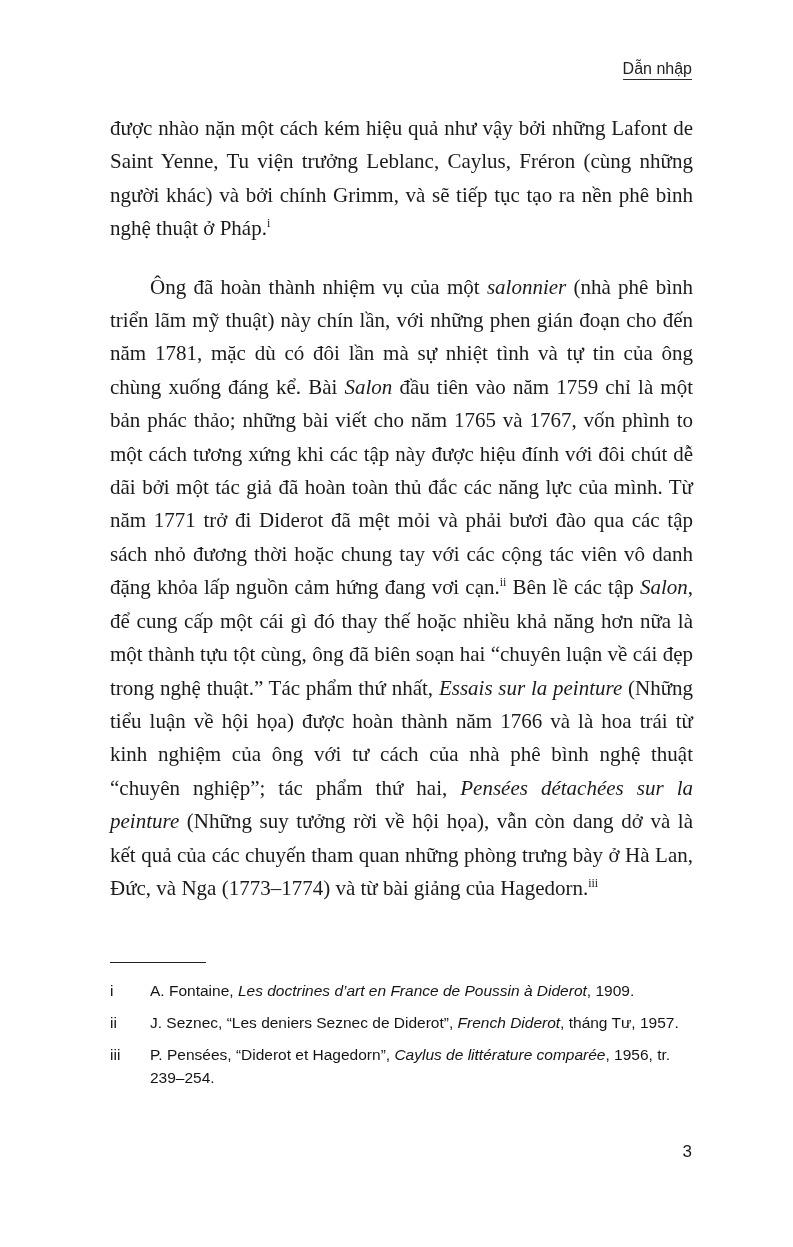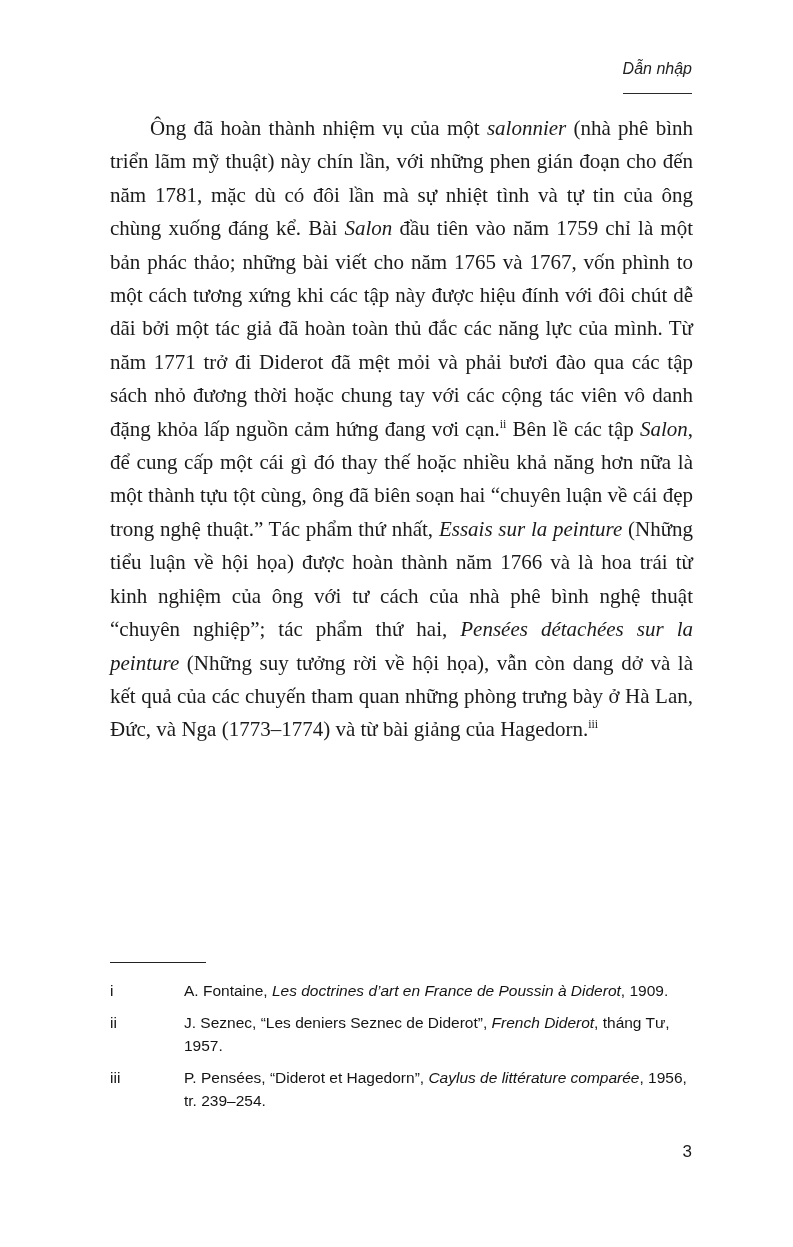--- a/index.html
+++ b/index.html
@@ -18,23 +18,22 @@
     position: absolute;
     top: 60px;
     right: 101px;
     font-family: "Liberation Sans", sans-serif;
     font-size: 16px;
     color: #222;
     text-align: right;
   }
   .running-header .hdr-label {
     display: inline-block;
-    padding-bottom: 15px;
+    padding-bottom: 1px;
     border-bottom: 1px solid #2a2a2a;
-    font-style: italic;
   }
   .body-text {
     position: absolute;
     top: 112px;
     left: 110px;
     width: 583px;
     font-size: 21px;
     line-height: 33.4px;
     text-align: justify;
     color: #1b1b1b;
@@ -57,40 +56,41 @@
     line-height: 23px;
     color: #141414;
   }
   .fn-rule {
     width: 96px;
     border-top: 1.5px solid #222;
     margin-bottom: 16px;
   }
   .fn { display: flex; margin-bottom: 9px; }
   .fn-label { flex: 0 0 40px; }
-  .fn-text { flex: 1; margin-left: 34px; }
+  .fn-text { flex: 1; }
   .page-number {
     position: absolute;
     top: 1142px;
     right: 101px;
     font-family: "Liberation Sans", sans-serif;
     font-size: 17px;
     color: #1b1b1b;
   }
 </style>
 </head>
 <body>
 
 <div class="page">
 
   <div class="running-header">
     <span class="hdr-label">Dẫn nhập</span>
   </div>
 
   <div class="body-text">
+    <p class="para"><span>được nhào nặn một cách kém hiệu quả như vậy bởi những Lafont de Saint Yenne, Tu viện trưởng Leblanc, Caylus, Fréron (cùng những người khác) và bởi chính Grimm, và sẽ tiếp tục tạo ra nền phê bình nghệ thuật ở Pháp.</span><sup class="fnref">i</sup></p>
 
     <p class="para indent"><span>Ông đã hoàn thành nhiệm vụ của một </span><span class="it">salonnier</span><span> (nhà phê bình triển lãm mỹ thuật) này chín lần, với những phen gián đoạn cho đến năm 1781, mặc dù có đôi lần mà sự nhiệt tình và tự tin của ông chùng xuống đáng kể. Bài </span><span class="it">Salon</span><span> đầu tiên vào năm 1759 chỉ là một bản phác thảo; những bài viết cho năm 1765 và 1767, vốn phình to một cách tương xứng khi các tập này được hiệu đính với đôi chút dễ dãi bởi một tác giả đã hoàn toàn thủ đắc các năng lực của mình. Từ năm 1771 trở đi Diderot đã mệt mỏi và phải bươi đào qua các tập sách nhỏ đương thời hoặc chung tay với các cộng tác viên vô danh đặng khỏa lấp nguồn cảm hứng đang vơi cạn.</span><sup class="fnref">ii</sup><span> Bên lề các tập </span><span class="it">Salon</span><span>, để cung cấp một cái gì đó thay thế hoặc nhiều khả năng hơn nữa là một thành tựu tột cùng, ông đã biên soạn hai “chuyên luận về cái đẹp trong nghệ thuật.” Tác phẩm thứ nhất, </span><span class="it">Essais sur la peinture</span><span> (Những tiểu luận về hội họa) được hoàn thành năm 1766 và là hoa trái từ kinh nghiệm của ông với tư cách của nhà phê bình nghệ thuật “chuyên nghiệp”; tác phẩm thứ hai, </span><span class="it">Pensées détachées sur la peinture</span><span> (Những suy tưởng rời về hội họa), vẫn còn dang dở và là kết quả của các chuyến tham quan những phòng trưng bày ở Hà Lan, Đức, và Nga (1773–1774) và từ bài giảng của Hagedorn.</span><sup class="fnref">iii</sup></p>
   </div>
 
   <div class="footnotes">
     <div class="fn-rule"></div>
 
     <div class="fn">
       <div class="fn-label">i</div>
       <div class="fn-text"><span>A. Fontaine, </span><span class="it">Les doctrines d’art en France de Poussin à Diderot</span><span>, 1909.</span></div>

